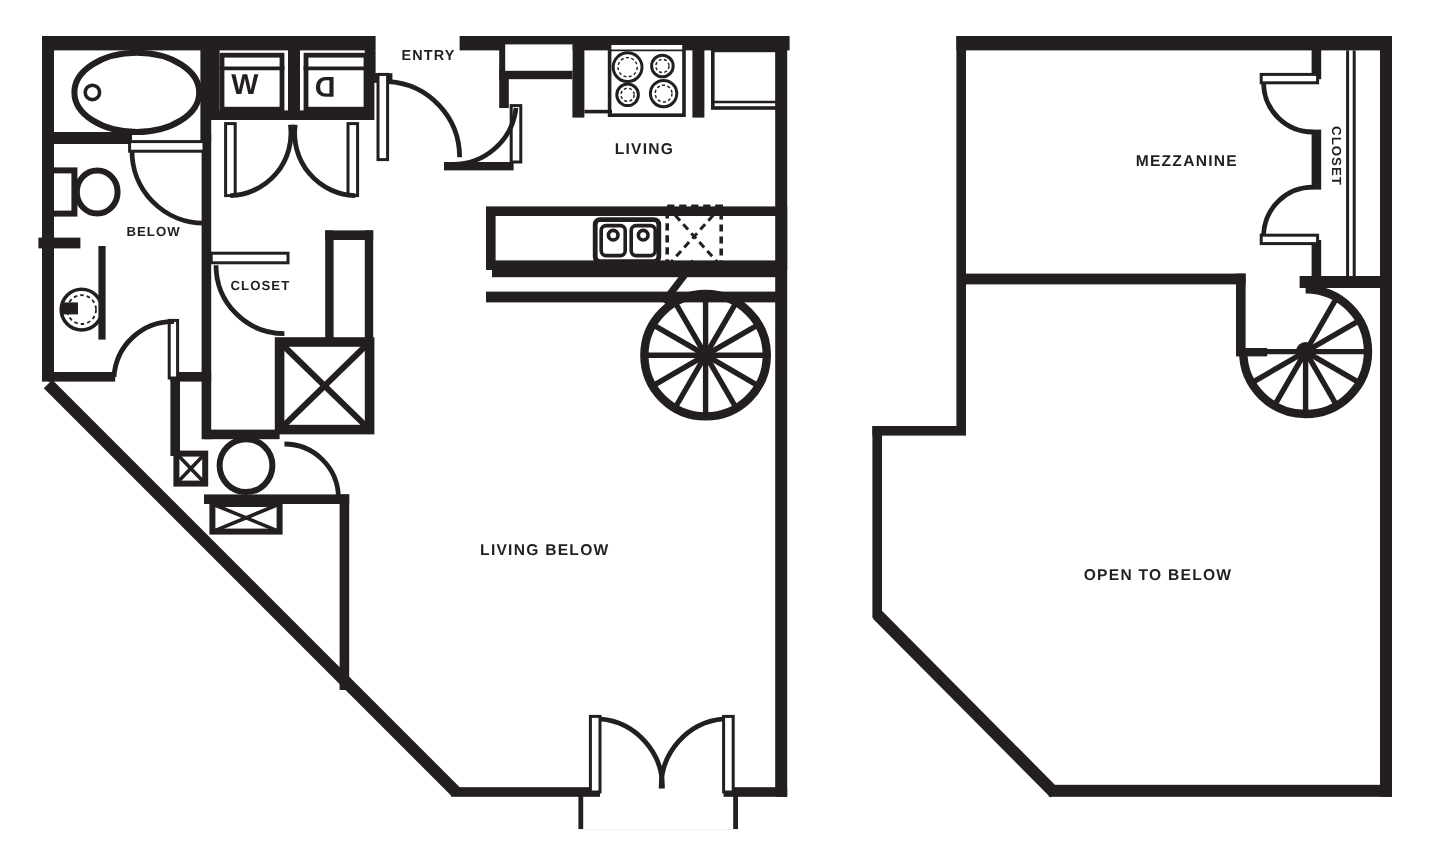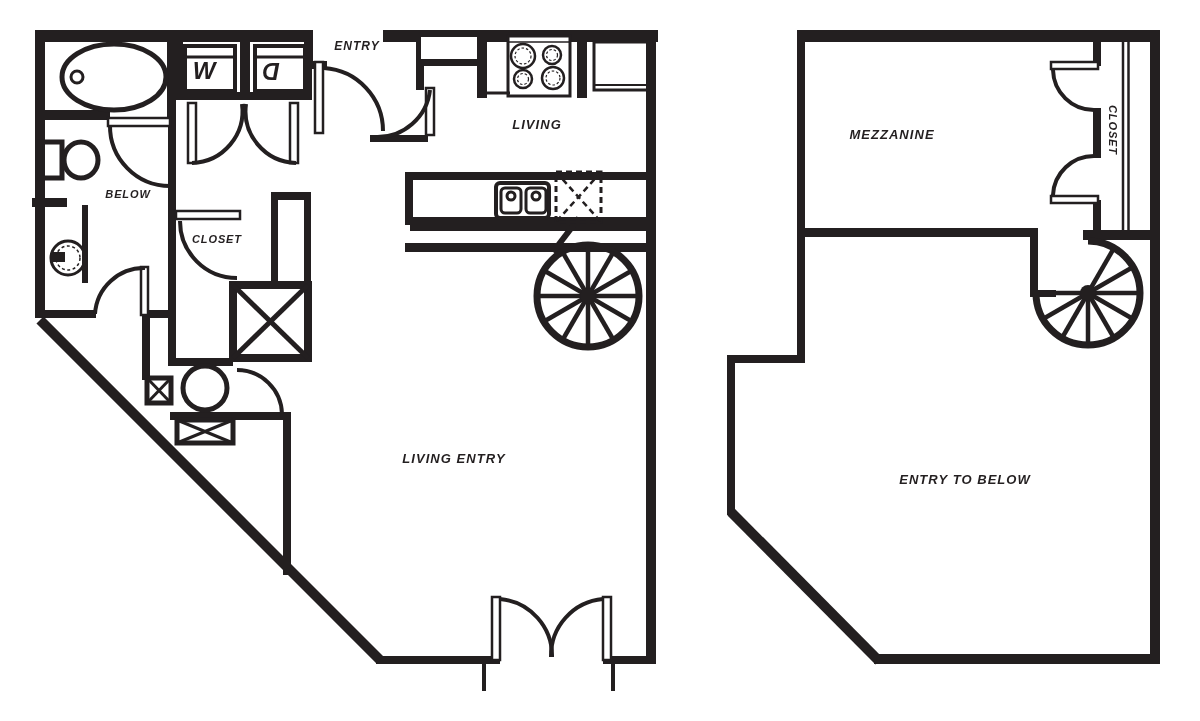--- a/index.html
+++ b/index.html
@@ -1,17 +1,17 @@
 <!DOCTYPE html>
 <html><head>
 <meta charset="utf-8">
 <style>
   html,body{margin:0;padding:0;background:#fff;}
   #stage{position:relative;width:1200px;height:691px;background:#ffffff;overflow:hidden;
-         font-family:"Liberation Sans", sans-serif;font-style:italic;}
+         font-family:"Liberation Sans", sans-serif;}
   #plan-svg{position:absolute;left:0;top:0;}
   .lbl{position:absolute;transform:translate(-50%,-50%);color:#231f20;font-weight:700;
        letter-spacing:0.08em;white-space:nowrap;user-select:none;}
   .lbl.room{font-size:13px;}
   .lbl.small{font-size:11px;}
   .lbl.appliance{font-size:24px;letter-spacing:0;}
   .lbl.vert{transform:translate(-50%,-50%) rotate(90deg);}
   .lbl.flip{transform:translate(-50%,-50%) rotate(180deg);}
 </style>
 </head>
@@ -256,20 +256,20 @@
       </g>
       <circle cx="1088" cy="293" r="8" fill="#231f20" stroke="none"></circle>
     </g>
   </g>
 </svg>
 
 <div class="lbl small" style="left:357px;top:46px;font-size:12px;">ENTRY</div>
 <div class="lbl room" style="left:537px;top:124px;">LIVING</div>
 <div class="lbl small" style="left:128px;top:194px;">BELOW</div>
 <div class="lbl small" style="left:217px;top:239px;">CLOSET</div>
-<div class="lbl room" style="left:454px;top:458px;">LIVING ENTRY</div>
+<div class="lbl room" style="left:454px;top:458px;">LIVING BELOW</div>
 <div class="lbl appliance" style="left:204px;top:71px;">W</div>
 <div class="lbl appliance flip" style="left:271px;top:71px;">D</div>
-<div class="lbl room" style="left:892px;top:134px;">MEZZANINE</div>
+<div class="lbl room" style="left:989px;top:134px;">MEZZANINE</div>
 <div class="lbl small vert" style="left:1113px;top:130px;">CLOSET</div>
-<div class="lbl room" style="left:965px;top:479px;">ENTRY TO BELOW</div>
+<div class="lbl room" style="left:965px;top:479px;">OPEN TO BELOW</div>
 
 </div>
 
 </body></html>

